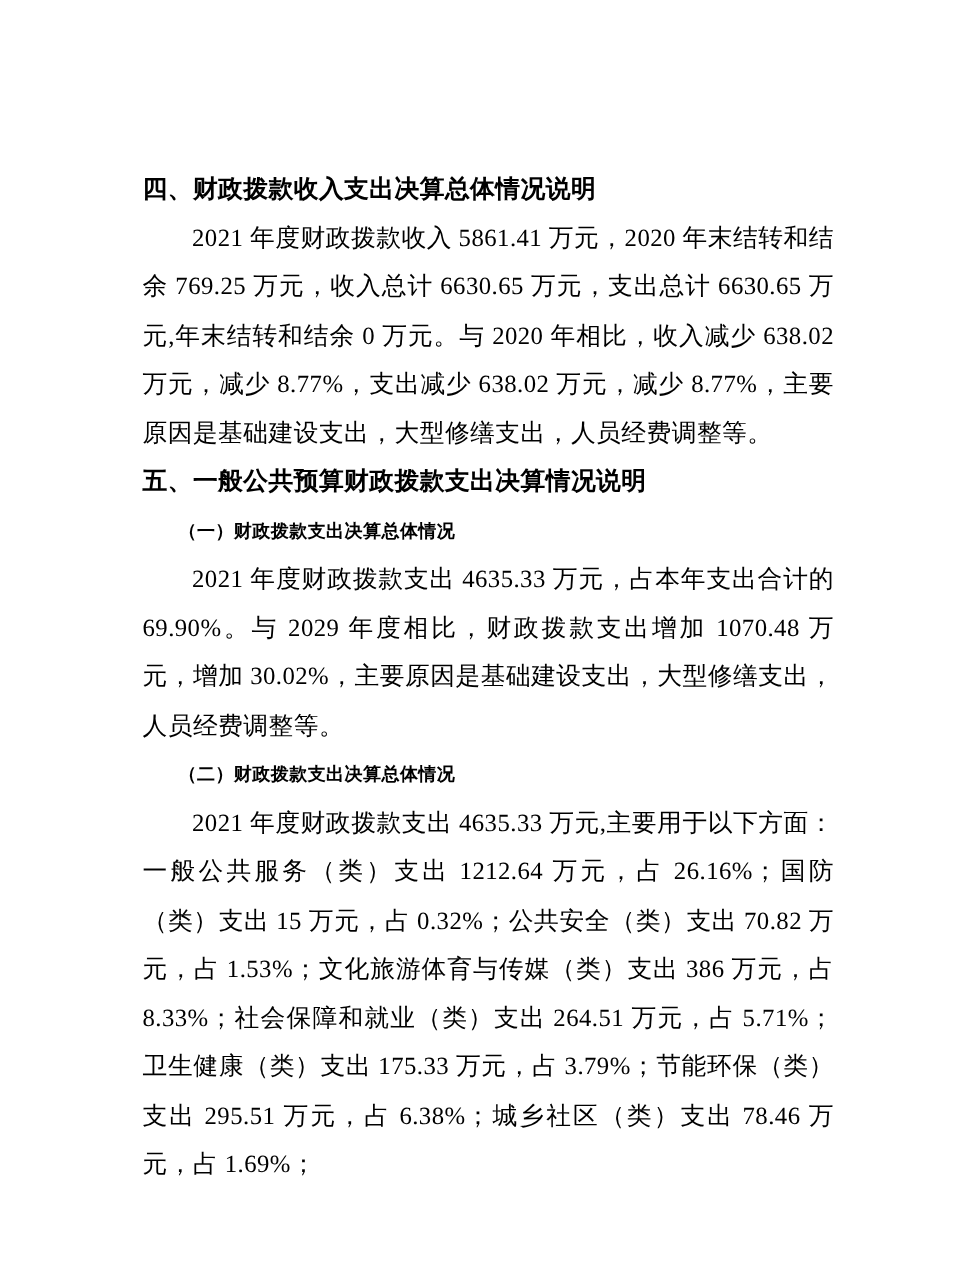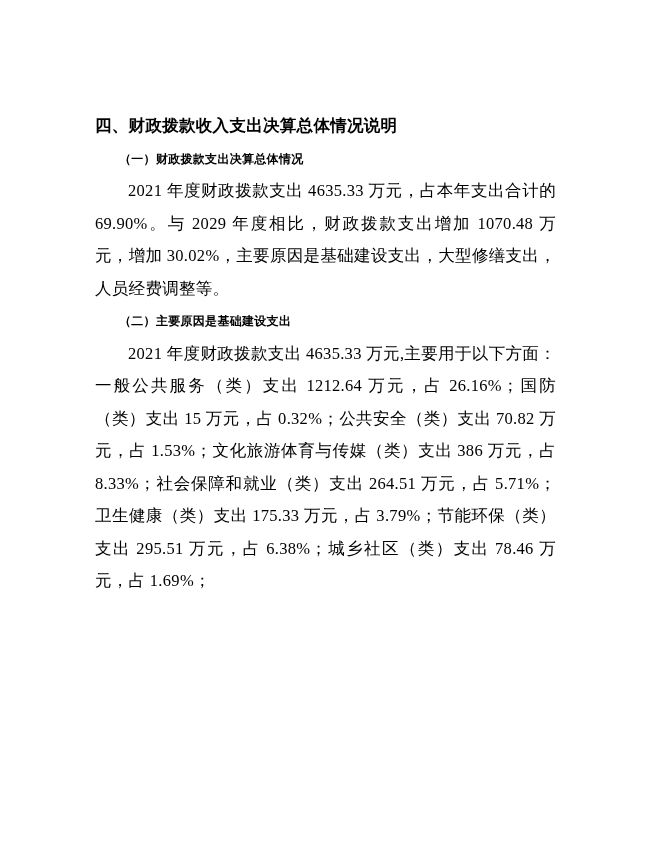--- a/index.html
+++ b/index.html
@@ -42,22 +42,24 @@
     text-indent: 2em;
     font-weight: normal;
   }
 </style>
 </head>
 <body>
 
 <div class="page">
   <h2 class="heading">四、财政拨款收入支出决算总体情况说明</h2>
 
+  <p class="para">2021 年度财政拨款收入 5861.41 万元，2020 年末结转和结余 769.25 万元，收入总计 6630.65 万元，支出总计 6630.65 万元,年末结转和结余 0 万元。与 2020 年相比，收入减少 638.02 万元，减少 8.77%，支出减少 638.02 万元，减少 8.77%，主要原因是基础建设支出，大型修缮支出，人员经费调整等。</p>
 
+  <h2 class="heading">五、一般公共预算财政拨款支出决算情况说明</h2>
 
   <h3 class="subheading">（一）财政拨款支出决算总体情况</h3>
 
   <p class="para">2021 年度财政拨款支出 4635.33 万元，占本年支出合计的 69.90%。与 2029 年度相比，财政拨款支出增加 1070.48 万元，增加 30.02%，主要原因是基础建设支出，大型修缮支出，人员经费调整等。</p>
 
-  <h3 class="subheading">（二）主要原因是基础建设支出</h3>
+  <h3 class="subheading">（二）财政拨款支出决算总体情况</h3>
 
   <p class="para">2021 年度财政拨款支出 4635.33 万元,主要用于以下方面：一般公共服务（类）支出 1212.64 万元，占 26.16%；国防（类）支出 15 万元，占 0.32%；公共安全（类）支出 70.82 万元，占 1.53%；文化旅游体育与传媒（类）支出 386 万元，占 8.33%；社会保障和就业（类）支出 264.51 万元，占 5.71%；卫生健康（类）支出 175.33 万元，占 3.79%；节能环保（类）支出 295.51 万元，占 6.38%；城乡社区（类）支出 78.46 万元，占 1.69%；</p>
 </div>
 
 </body></html>

